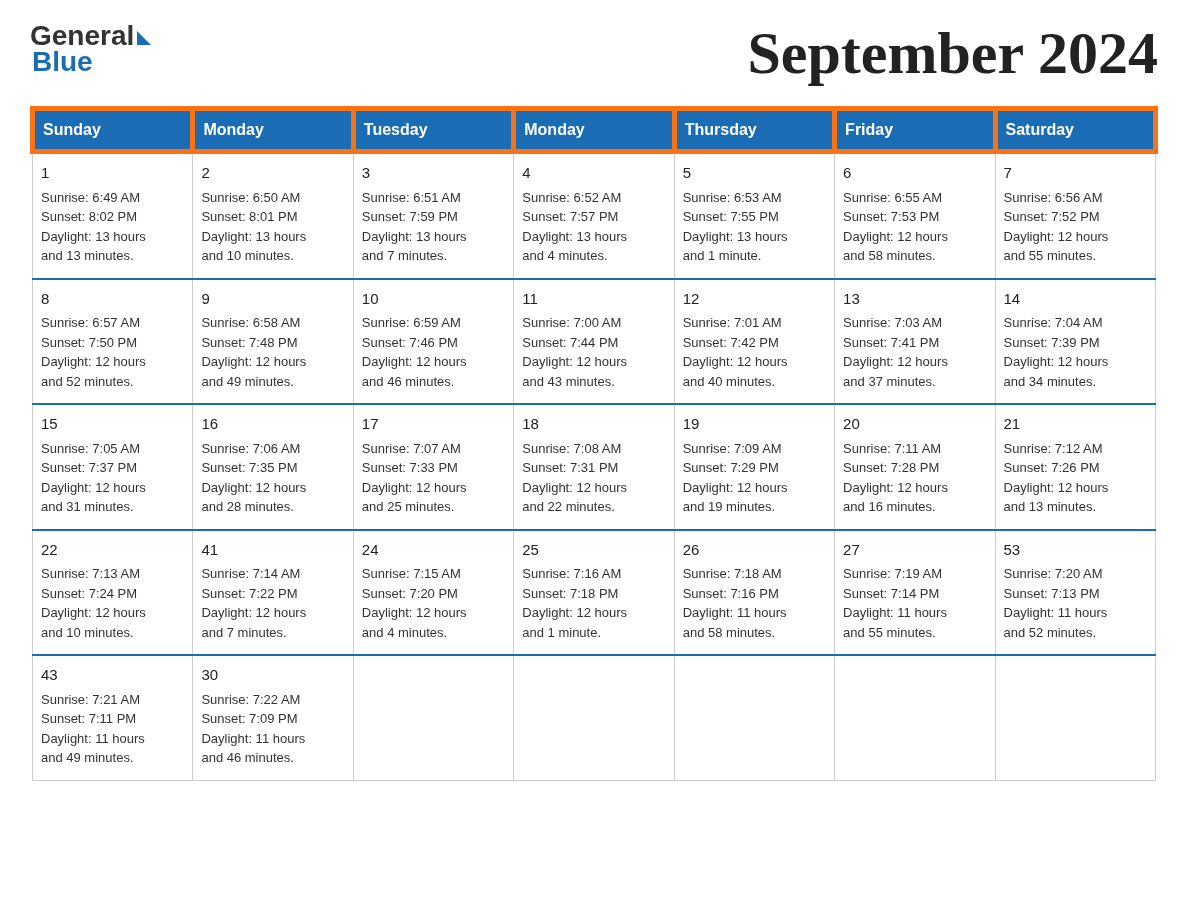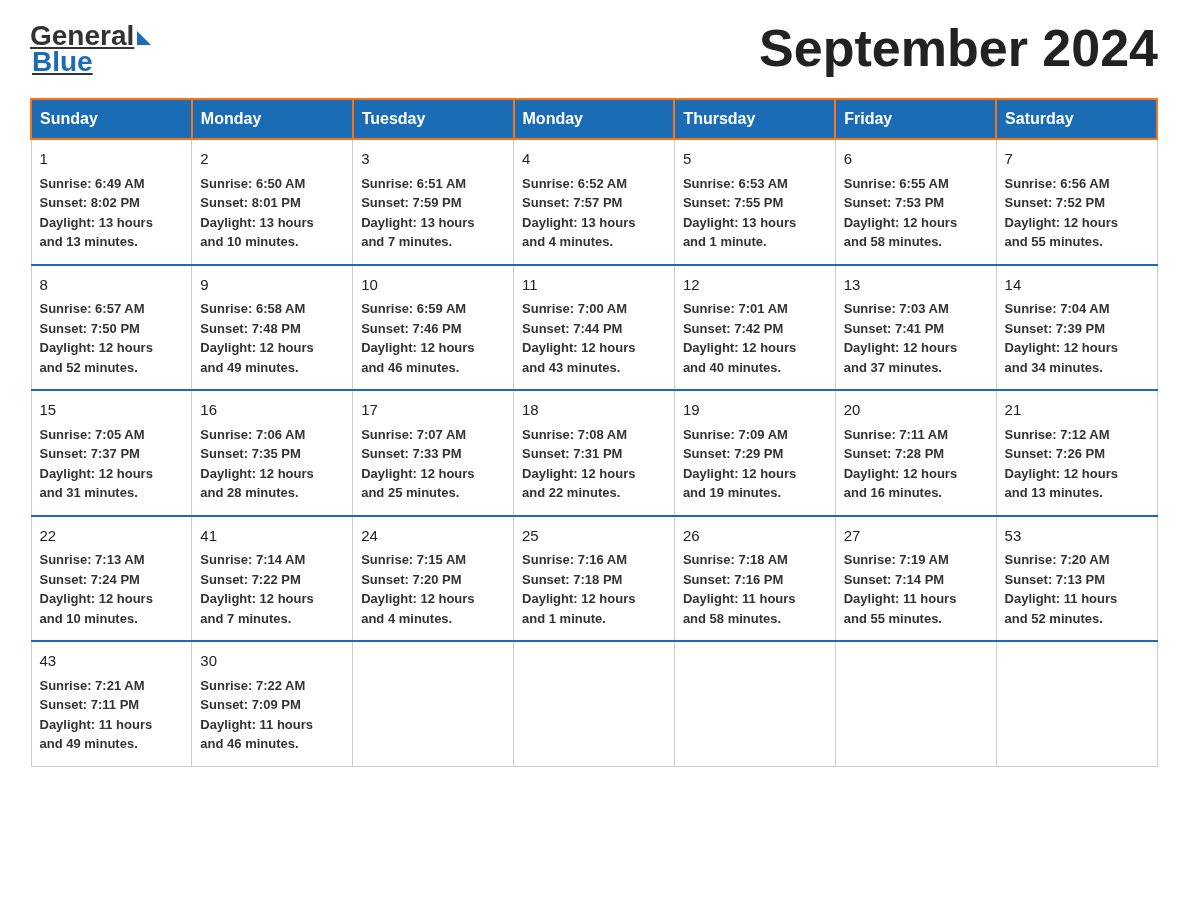--- a/index.html
+++ b/index.html
@@ -11,21 +11,20 @@
     }
     .header {
       display: flex;
       justify-content: space-between;
       align-items: flex-start;
       margin-bottom: 20px;
     }
     .logo {
       display: flex;
       align-items: center;
-      text-decoration: underline;
     }
     .logo-text-general {
       font-size: 28px;
       font-weight: bold;
       color: #333;
     }
     .logo-arrow {
       display: inline-block;
       width: 0;
       height: 0;
@@ -52,63 +51,63 @@
     }
     .logo-row2 {
       display: flex;
       align-items: center;
       margin-top: -6px;
     }
     .title-area {
       text-align: right;
     }
     .calendar-title {
-      font-size: 52px;
+      font-size: 60px;
       font-weight: bold;
       color: #222;
       line-height: 1.1;
+      font-family: Liberation Serif, serif;
     }
     .calendar-subtitle {
       font-size: 22px;
       color: #555;
       margin-top: 4px;
     }
     table {
       width: 100%;
       border-collapse: collapse;
     }
     thead tr th {
       background-color: #1a6db5;
       color: #fff;
       padding: 10px 8px;
       font-size: 16px;
       font-weight: bold;
       text-align: left;
-      border: 2px solid #f97316;
+      border: 5px solid #f97316;
     }
     tbody tr td {
       vertical-align: top;
       padding: 8px 8px 12px 8px;
       border: 1px solid #ccc;
       border-top: 2px solid #1a6db5;
       font-size: 13px;
       line-height: 1.5;
       width: 14.28%;
       min-height: 90px;
     }
     .day-number {
       font-size: 15px;
       font-weight: normal;
       color: #222;
       margin-bottom: 3px;
     }
     .day-info {
       color: #333;
       font-size: 13px;
-      font-weight: bold;
     }
     tbody tr td.empty {
       border-top: 2px solid #1a6db5;
     }
   </style>
 </head>
 <body>
 
 <div class="header">
   <div class="logo">

